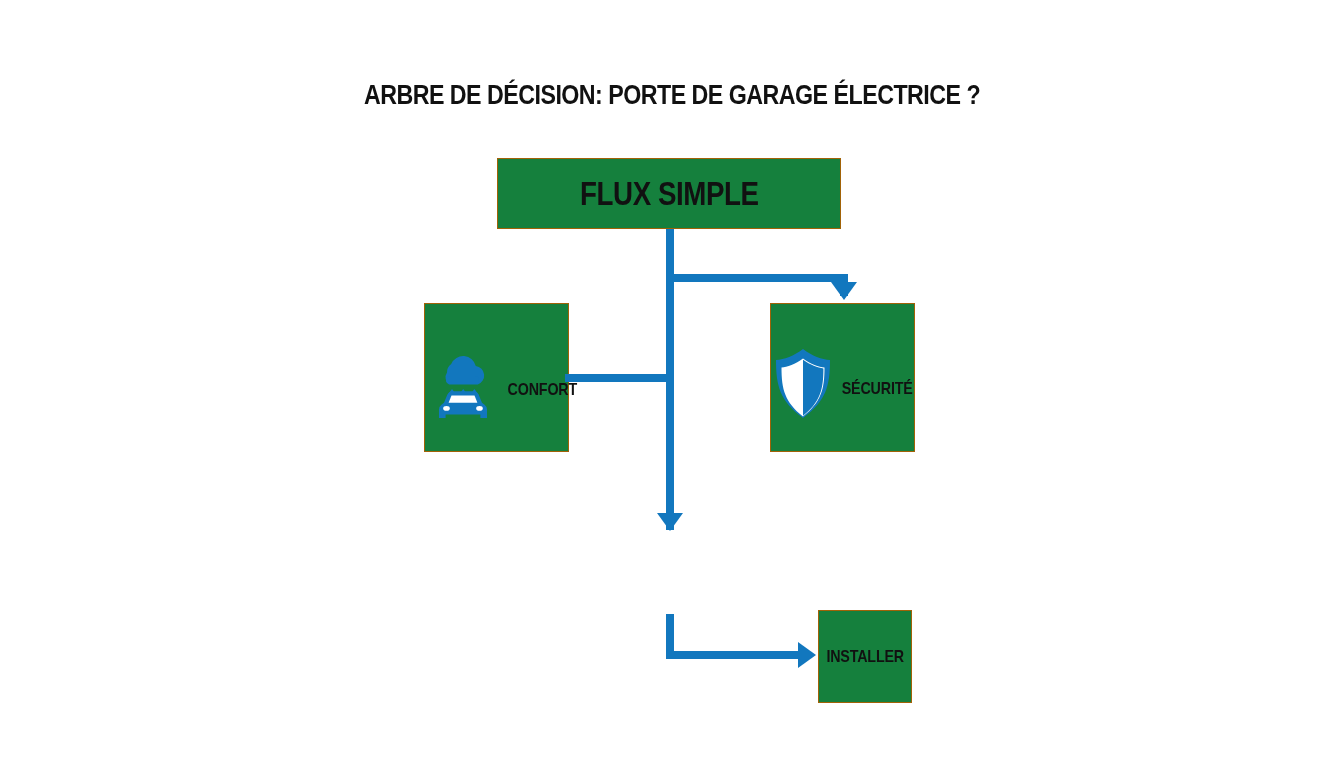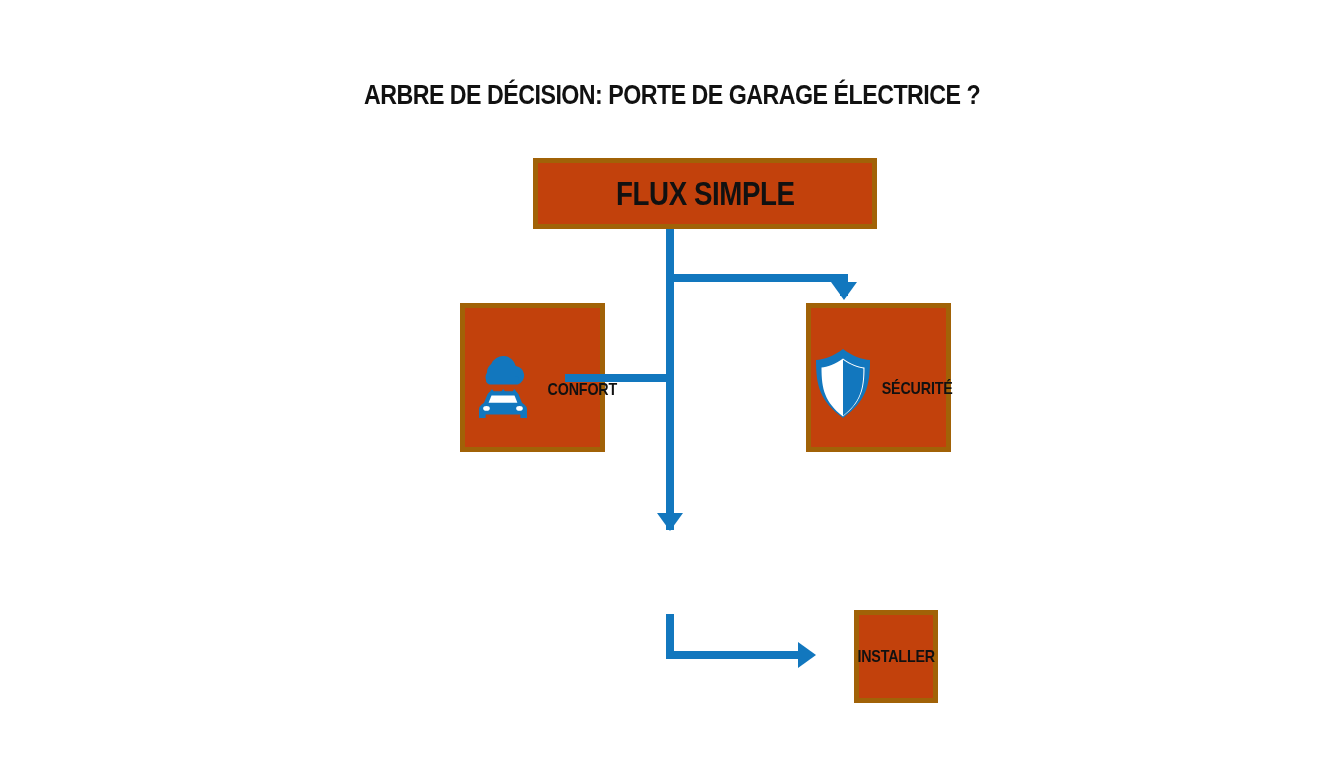--- a/index.html
+++ b/index.html
@@ -31,23 +31,22 @@
     color: #111111;
     transform: scaleX(0.86);
     transform-origin: center top;
     white-space: nowrap;
   }
 
   
   .node {
     position: absolute;
     box-sizing: border-box;
-    background: #c2410c;
-    border: 5px solid #a16207;
-    margin-left: 36px;
+    background: #15803d;
+    border: 1px solid #a16207;
   }
   .node .node-label {
     font-family: "Liberation Sans", sans-serif;
     font-weight: bold;
     color: #111111;
     transform: scaleX(0.84);
     white-space: nowrap;
   }
 
   
@@ -114,21 +113,21 @@
     border-bottom: 13px solid transparent;
     border-left: 18px solid #1277be;
     z-index: 2;
   }
 
   
   #node-flux      { left: 497px; top: 158px;  width: 344px; height: 71px; }
   #node-confort   { left: 424px; top: 303px;  width: 145px; height: 149px; }
   #node-securite  { left: 770px; top: 303px;  width: 145px; height: 149px; }
   #node-oui       { left: 497px; top: 543px;  width: 344px; height: 71px; }
-  #node-installer { left: 818px; top: 610px;  width: 84px;  height: 93px; }
+  #node-installer { left: 818px; top: 610px;  width: 94px;  height: 93px; }
 
   
   #trunk-main     { left: 666px; top: 229px;  width: 8px;  height: 301px; }
   
   #branch-right   { left: 666px; top: 274px;  width: 182px; height: 8px; }
   #branch-drop    { left: 840px; top: 274px;  width: 8px;  height: 22px; }
   
   #tie-confort    { left: 565px; top: 374px;  width: 105px; height: 8px; }
   
   #elbow-down     { left: 666px; top: 614px;  width: 8px;  height: 45px; }

